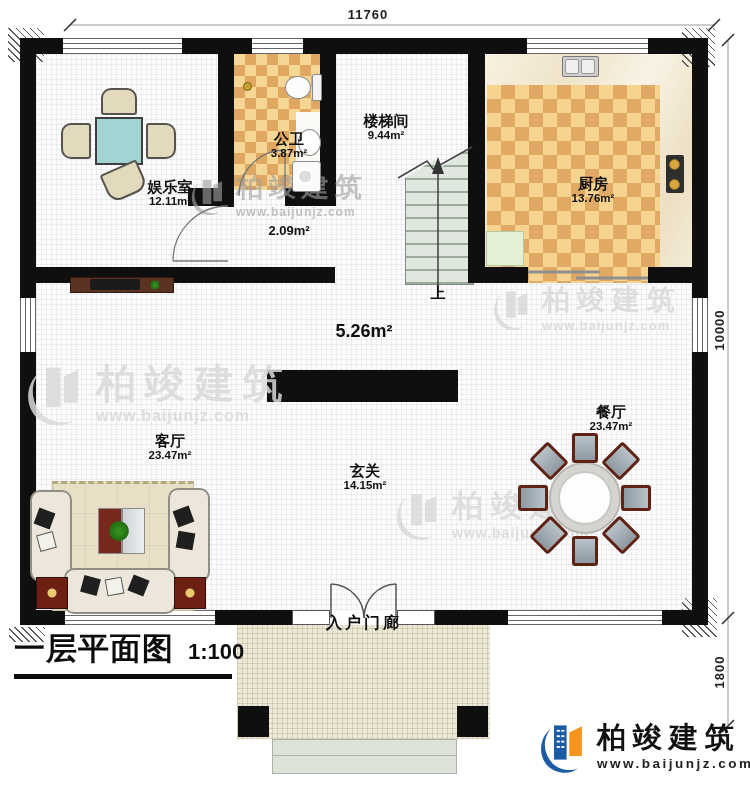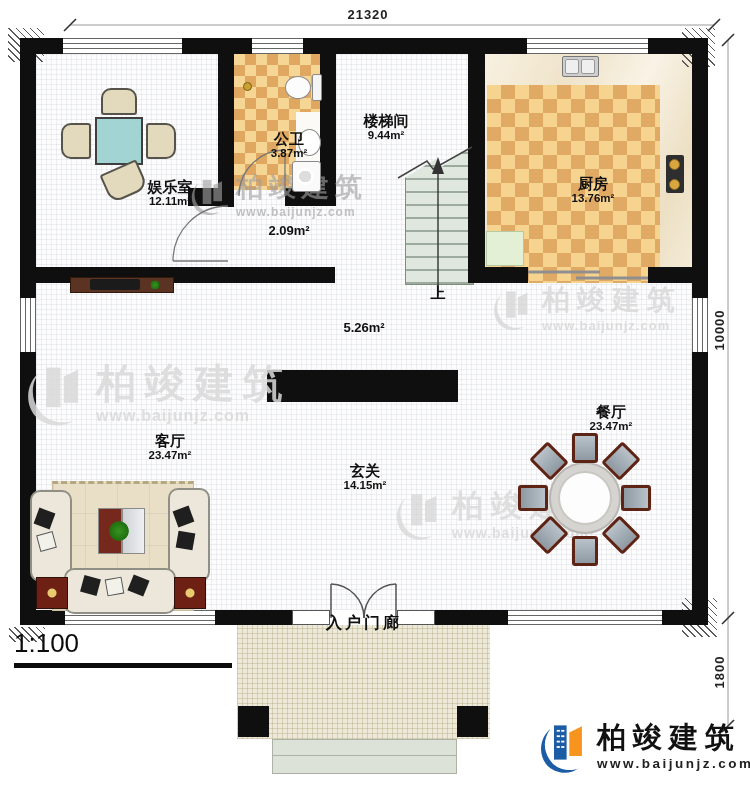--- a/index.html
+++ b/index.html
@@ -32,21 +32,21 @@
   .wm{position:absolute;display:flex;align-items:center;gap:8px;z-index:28;}
   .wm svg{flex:none;}
   .wm-name{font-weight:bold;line-height:1;}
   .wm-url{font-weight:bold;letter-spacing:1px;margin-top:4px;}
   .shrine-bar{position:absolute;background:#cf9a50;border:1px solid #7a5a24;box-sizing:border-box;
     display:flex;align-items:center;justify-content:center;font-size:12px;font-weight:bold;color:#1c1c1c;z-index:22;}
   .svg-overlay{position:absolute;left:0;top:0;z-index:45;pointer-events:none;}
   .titleblock{position:absolute;left:14px;top:628px;z-index:60;color:#0c0c0c;}
   .tb-line1{display:flex;align-items:baseline;gap:14px;}
   .tb-title{font-size:31px;font-weight:bold;letter-spacing:1px;}
-  .tb-scale{font-size:26px;font-weight:normal;}
+  .tb-scale{font-size:22px;font-weight:bold;}
   .tb-rule{width:218px;height:5px;background:#0c0c0c;margin:4px 0 9px 0;}
   .tb-row{font-size:13px;font-weight:bold;margin-bottom:11px;white-space:nowrap;}
   .tb-row .v{margin-left:2px;}
   .tb-row .sp{margin-left:14px;}
   .brand{position:absolute;left:536px;top:716px;display:flex;align-items:center;gap:7px;z-index:60;}
   .brand-name{font-size:29px;font-weight:bold;color:#111;letter-spacing:7px;line-height:1;white-space:nowrap;}
   .brand-url{font-size:13.5px;font-weight:bold;color:#222;letter-spacing:2.5px;margin-top:4px;white-space:nowrap;}
   .chair-d{position:absolute;width:26px;height:30px;box-sizing:border-box;border:3px solid #5d2416;border-radius:3px;
     background:linear-gradient(180deg,#b9c2c9,#8e99a2);z-index:31;}
   .pillow{position:absolute;width:17px;height:17px;box-sizing:border-box;z-index:32;}
@@ -252,47 +252,48 @@
   </div>
   <div class="rlabel" style="left:386px;top:112px;">
     <div class="rname">楼梯间</div>
     <div class="rarea">9.44m²</div>
   </div>
   <div class="rlabel" style="left:593px;top:175px;">
     <div class="rname">厨房</div>
     <div class="rarea">13.76m²</div>
   </div>
   <div class="rlabel" style="left:364px;top:321px;">
-    <div class="rarea" style="font-size:13px;">5.26m²</div>
+    <div class="rarea" style="font-size:18px;">5.26m²</div>
   </div>
   <div class="rlabel" style="left:170px;top:432px;">
     <div class="rname">客厅</div>
     <div class="rarea">23.47m²</div>
   </div>
   <div class="rlabel" style="left:365px;top:462px;">
     <div class="rname">玄关</div>
     <div class="rarea">14.15m²</div>
   </div>
   <div class="rlabel" style="left:611px;top:403px;">
     <div class="rname">餐厅</div>
     <div class="rarea">23.47m²</div>
   </div>
   <div class="rlabel" style="left:364px;top:614px;">
     <div class="rname" style="font-size:16px;letter-spacing:3px;">入户门廊</div>
   </div>
   <div class="rlabel" style="left:438px;top:284px;">
     <div class="rname">上</div>
   </div>
 
-  <div class="dimlabel" style="left:368px;top:7px;transform:translateX(-50%);">21320</div>
+  <div class="dimlabel" style="left:368px;top:7px;transform:translateX(-50%);">11760</div>
   <div class="dimlabel dim-rot" style="left:719px;top:330px;">10000</div>
   <div class="dimlabel dim-rot" style="left:719px;top:672px;">1800</div>
 
   <div class="titleblock">
     <div class="tb-line1">
+      <span class="tb-title">一层平面图</span>
       <span class="tb-scale">1:100</span>
     </div>
     <div class="tb-rule"></div>
   </div>
 
   <div class="brand">
     <svg width="54" height="62" viewBox="0 0 60 64">
       <path fill="#1b5ca5" d="M16,12 C4,22 2,40 12,52 C20,61 36,64 47,56 C36,60 22,57 15,46 C7,34 9,21 16,12 Z"></path>
       <rect fill="#1b5ca5" x="20" y="8" width="14" height="38"></rect>
       <g fill="#ffffff">

